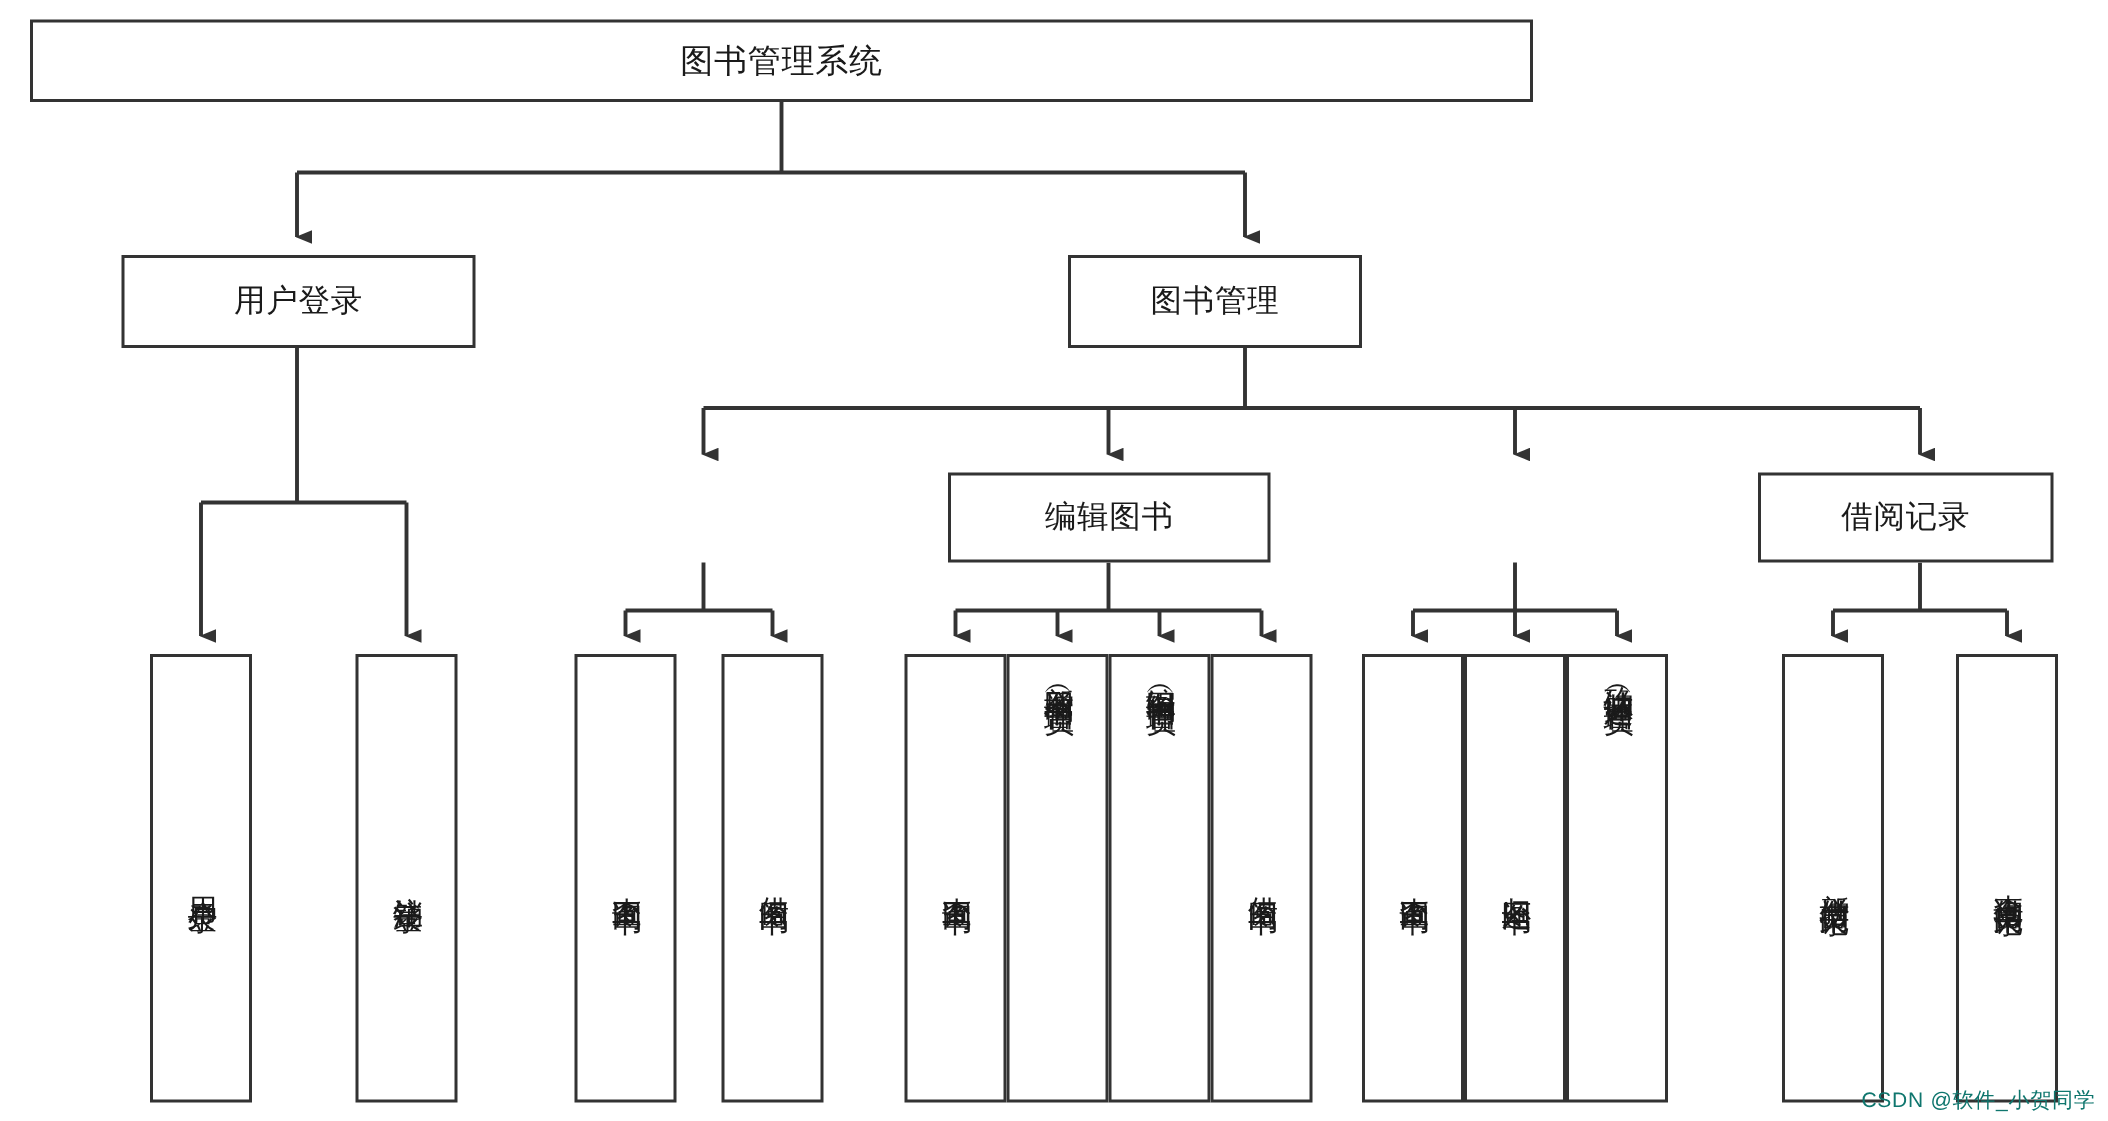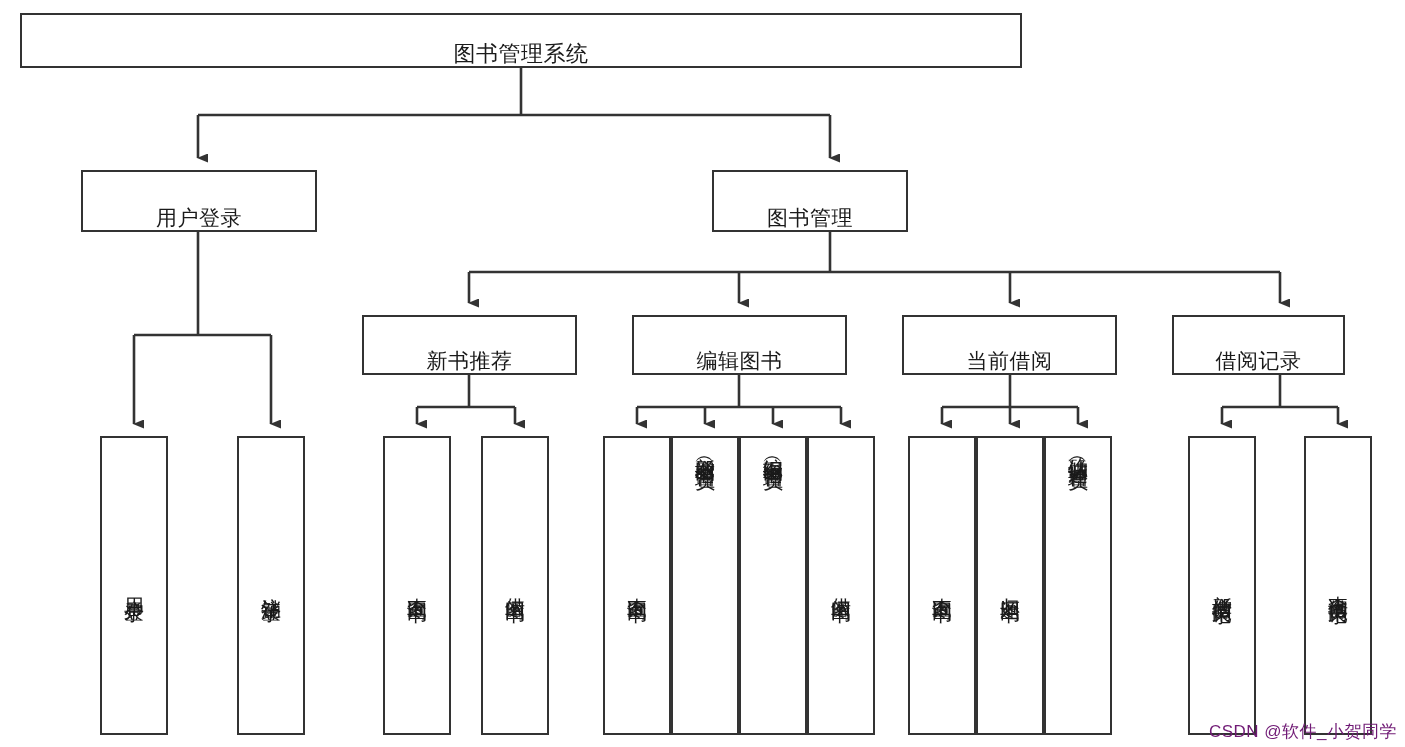--- a/index.html
+++ b/index.html
@@ -25,21 +25,21 @@
     width: 1405px;
     height: 747px;
     pointer-events: none;
   }
   .node {
     position: absolute;
     box-sizing: border-box;
     background: #ffffff;
     border: 2px solid #333333;
     display: flex;
-    align-items: flex-end;
+    align-items: center;
     justify-content: center;
     z-index: 2;
   }
   .node-label {
     color: #1a1a1a;
     font-size: 21px;
     line-height: 1.15;
     letter-spacing: 0.5px;
     white-space: nowrap;
     text-align: center;
@@ -61,22 +61,22 @@
   }
   .node-leaf.align-mid .node-label {
     margin-top: auto;
     margin-bottom: auto;
     padding-top: 0;
   }
   .watermark {
     position: absolute;
     right: 8px;
     bottom: 4px;
-    font-size: 17px;
-    color: #701a75;
+    font-size: 14px;
+    color: #0f766e;
     white-space: nowrap;
     z-index: 3;
     letter-spacing: 0.5px;
   }
 </style>
 </head>
 <body>
 
 <div id="diagram-root">
 
@@ -134,30 +134,24 @@
     <span class="node-label">图书管理系统</span>
   </div>
 
   <div class="node node-level2" style="left:81px; top:170px; width:236px; height:62px;">
     <span class="node-label">用户登录</span>
   </div>
   <div class="node node-level2" style="left:712px; top:170px; width:196px; height:62px;">
     <span class="node-label">图书管理</span>
   </div>
 
-  <div class="node node-level3" style="left:362px; top:315px; width:215px; height:60px;">
-    <span class="node-label">新书推荐</span>
-  </div>
   <div class="node node-level3" style="left:632px; top:315px; width:215px; height:60px;">
     <span class="node-label">编辑图书</span>
   </div>
-  <div class="node node-level3" style="left:902px; top:315px; width:215px; height:60px;">
-    <span class="node-label">当前借阅</span>
-  </div>
-  <div class="node node-level3" style="left:1172px; top:315px; width:173px; height:60px;">
+  <div class="node node-level3" style="left:1172px; top:315px; width:197px; height:60px;">
     <span class="node-label">借阅记录</span>
   </div>
 
   <div class="node node-leaf align-mid" style="left:100px; top:436px; width:68px; height:299px;">
     <span class="node-label">用户登录</span>
   </div>
   <div class="node node-leaf align-mid" style="left:237px; top:436px; width:68px; height:299px;">
     <span class="node-label">注销登录</span>
   </div>
 

